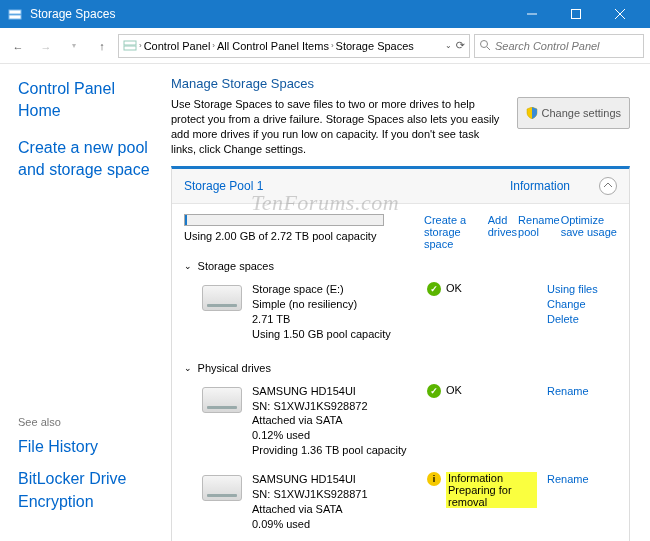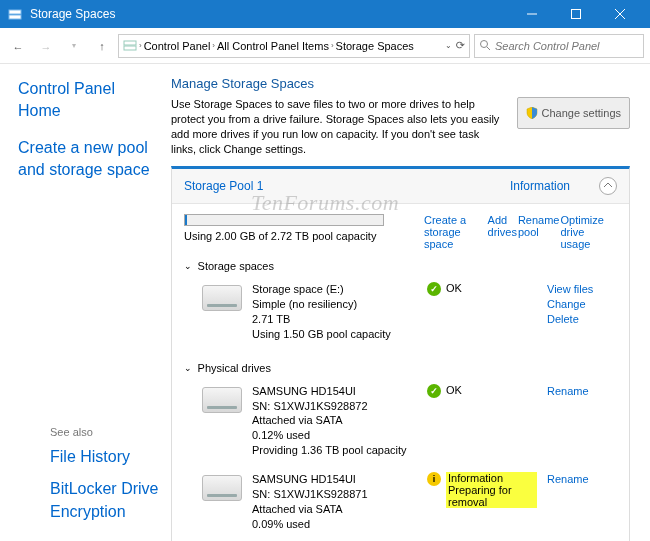--- a/index.html
+++ b/index.html
@@ -17,21 +17,21 @@
 .addr .crumb { display: flex; align-items: center; gap: 2px; color: #000; }
 .addr .chev { color: #666; font-size: 8px; }
 .addr .drop { margin-left: auto; display:flex; gap:4px; align-items:center; color:#555;}
 .search { width: 170px; height: 24px; border: 1px solid #ccc; display: flex; align-items: center; padding: 0 4px; color: #777; font-style: italic; }
 .search .sicon { margin-right: 4px; color:#555;}
 
 .content { display: flex; height: calc(541px - 28px - 36px); }
 .sidebar { width: 165px; padding: 14px 10px 10px 18px; }
 .sidebar a { color: #0066cc; text-decoration: none; display: block; font-size: 16px; line-height: 1.4; }
 .sidebar .sp { margin-top: 14px; }
-.sidebar .seealso { position: absolute; bottom: 8px; left: 18px; width: 140px; margin-left: 32px;}
+.sidebar .seealso { position: absolute; bottom: 18px; left: 18px; width: 140px;}
 .sidebar .seealso .hdr { color: #777; margin-bottom: 8px; font-size: 11px;}
 .sidebar .seealso a { margin-bottom: 10px; }
 
 .main { flex: 1; padding: 12px 20px 12px 6px; overflow: hidden; }
 .main h1 { color: #1259a0; font-size: 13px; font-weight: normal; margin-bottom: 6px; }
 .intro { display: flex; gap: 10px; margin-bottom: 10px; }
 .intro .txt { font-size: 11px; line-height: 1.35; color: #000; flex:1;}
 .intro .chg { border: 1px solid #b5b5b5; background: #eee; padding: 3px 8px; font-size: 11px; border-radius: 2px; color:#555; display:flex; align-items:center; gap:4px; height:32px; align-self:flex-start;}
 .shield { display:inline-block; width:12px; height:12px; }
 
@@ -172,21 +172,21 @@
       <div class="poolbody">
         <div class="usage">
           <div class="left">
             <div class="pbar"></div>
             <div class="cap">Using 2.00 GB of 2.72 TB pool capacity</div>
           </div>
           <div class="linkcol">
             <a>Create a storage space</a>
             <a>Add drives</a>
             <a>Rename pool</a>
-            <a>Optimize drive usage</a>
+            <a>Optimize save usage</a>
           </div>
         </div>
 
         <div class="sect">
           <div class="shdr">
               <span class="ar">⌄</span>
               <span>Storage spaces</span>
             </div>
           <div class="row">
             <div class="drive-icon"></div>
@@ -194,21 +194,21 @@
               <div>Storage space (E:)</div>
               <div>Simple (no resiliency)</div>
               <div>2.71 TB</div>
               <div>Using 1.50 GB pool capacity</div>
             </div>
             <div class="col-status">
               <span class="status-icon ok">✓</span>
               <span>OK</span>
             </div>
             <div class="col-links">
-              <a>View files</a>
+              <a>Using files</a>
               <a>Change</a>
               <a>Delete</a>
             </div>
           </div>
         </div>
 
         <div class="sect">
           <div class="shdr">
               <span class="ar">⌄</span>
               <span>Physical drives</span>

